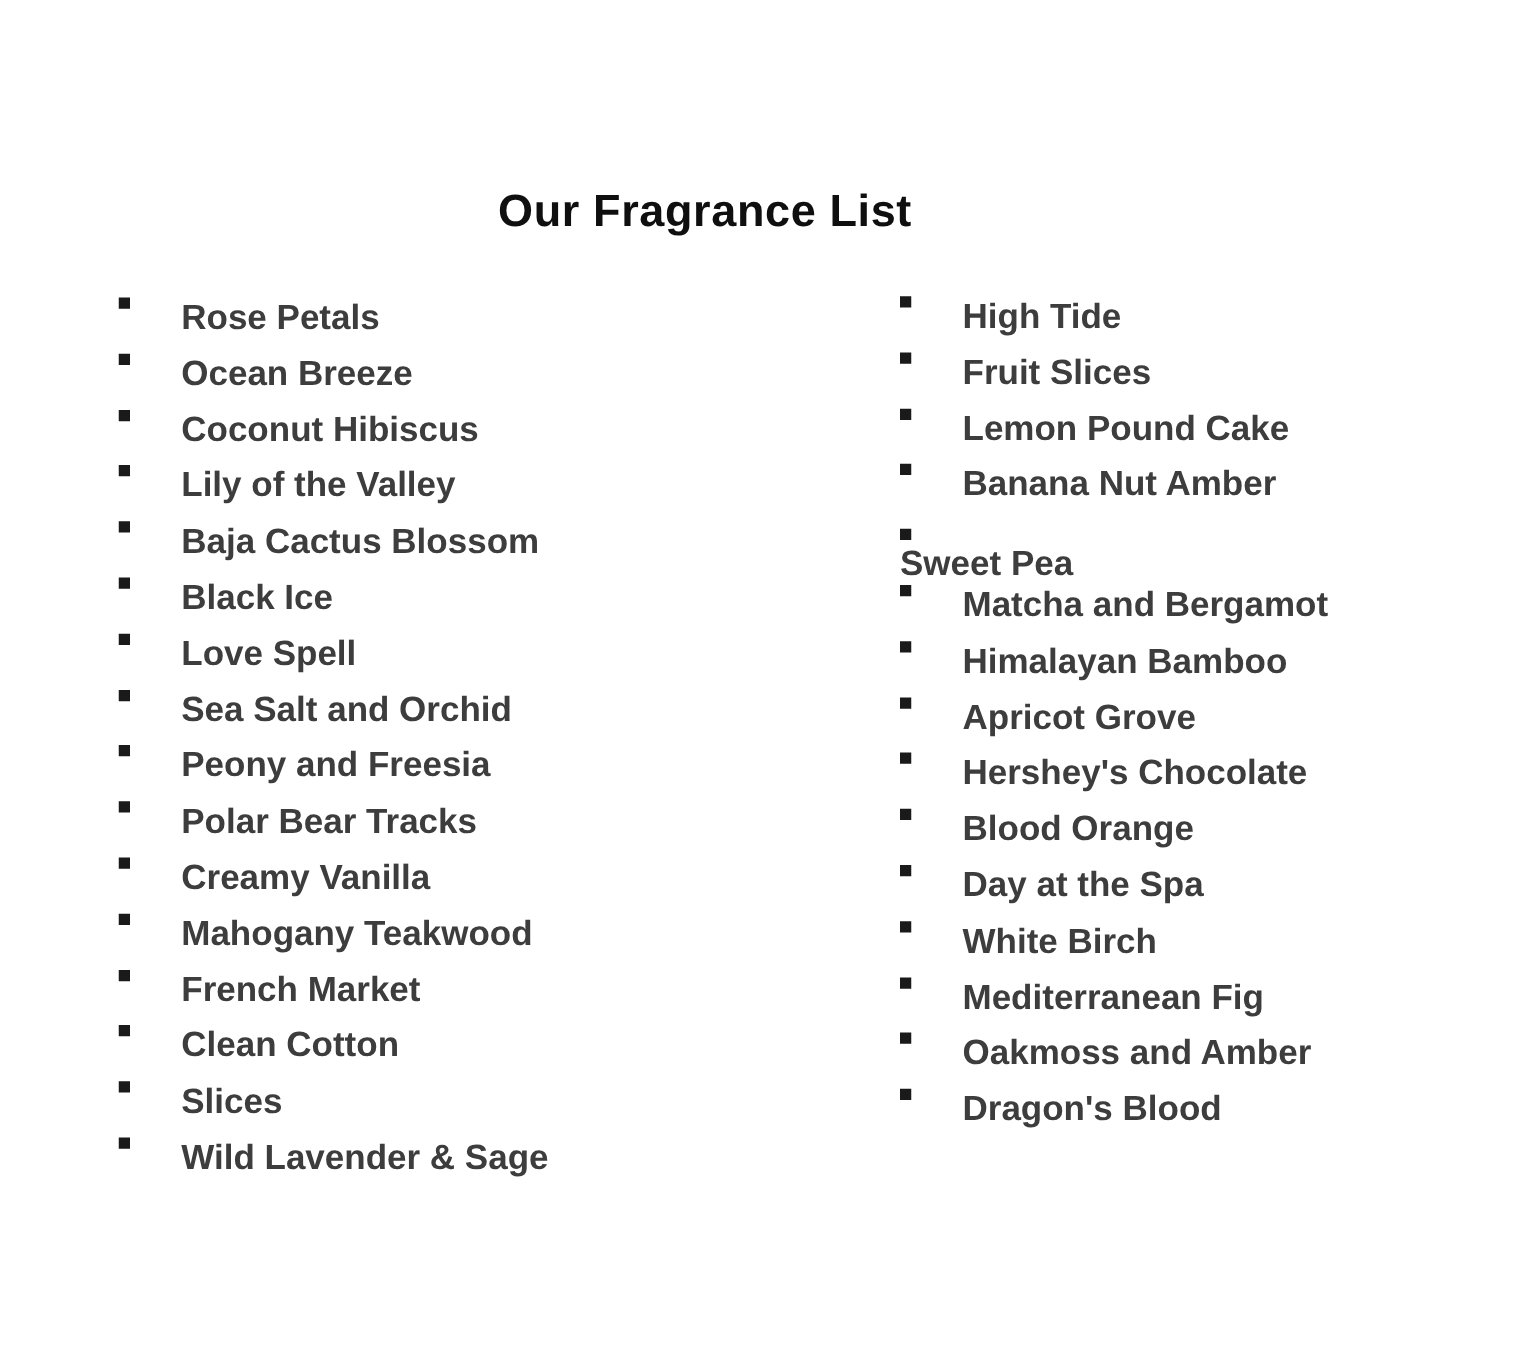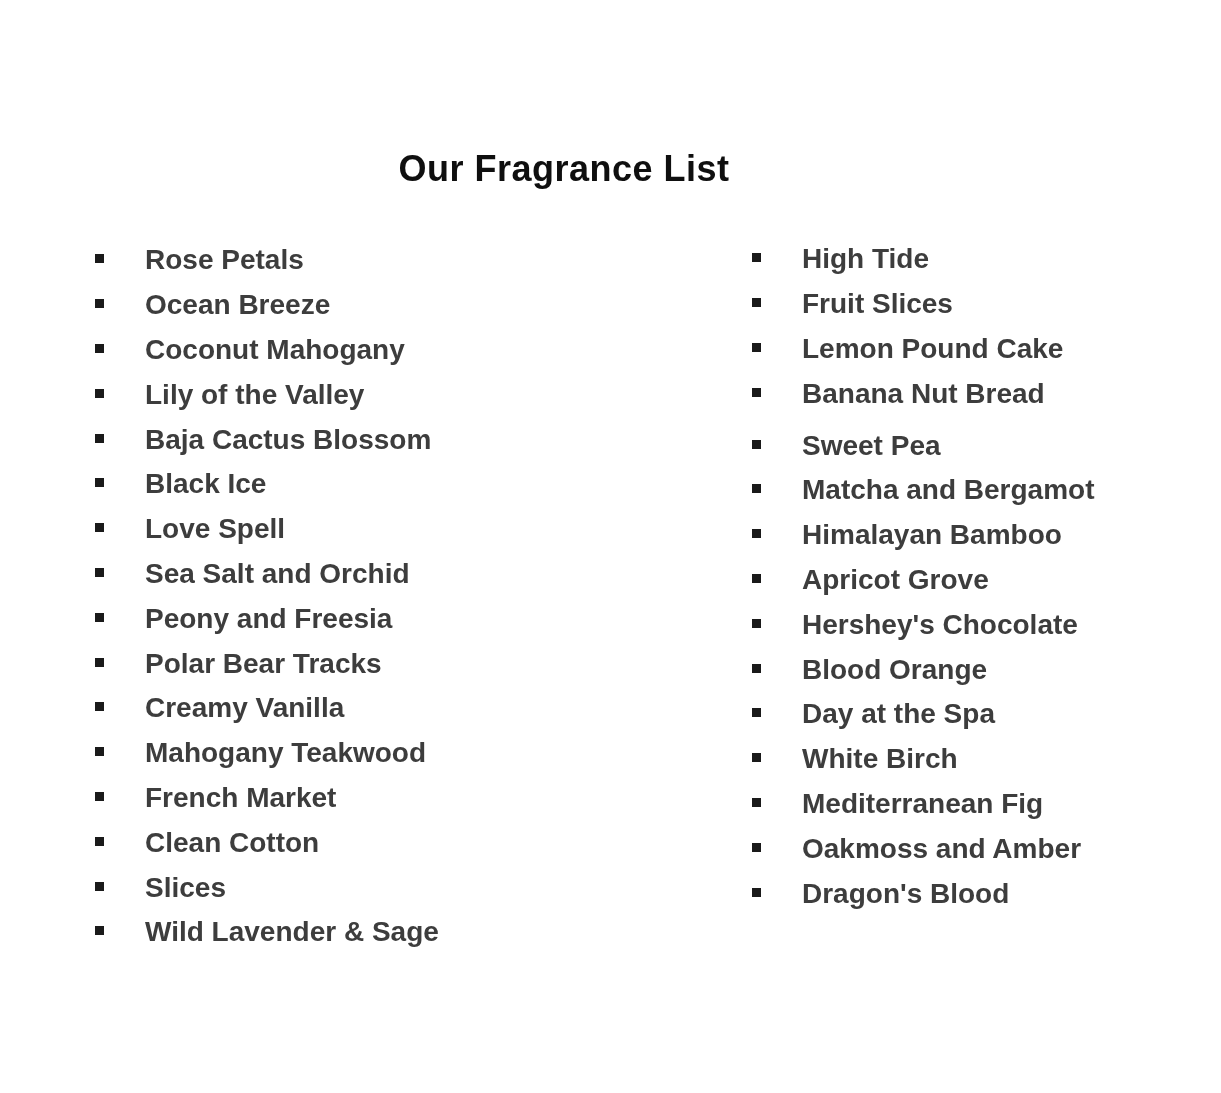--- a/index.html
+++ b/index.html
@@ -29,26 +29,26 @@
     letter-spacing: 0.5px;
     color: var(--title-color, #0f0f0f);
   }
   .frag-col {
     position: absolute;
     margin: 0;
     padding: 0;
     list-style: none;
   }
   .frag-col.col-left  { left: 95px;  top: 238px; }
-  .frag-col.col-right { left: 752px; top: 237px; }
+  .frag-col.col-right { left: 720px; top: 237px; }
   
-  .frag-col.col-right .frag-item:nth-child(5) { margin-top: 7px; }
+  .frag-col.col-right .frag-item:nth-child(5) { margin-top: 7px; flex-direction: column; }
   .frag-item {
     display: flex;
-    align-items: center;
+    align-items: flex-start;
     height: 44.8px;
   }
   .bullet {
     width: 9px;
     height: 9px;
     flex: 0 0 9px;
     margin-right: 41px;
     margin-bottom: 3px;
     background: var(--bullet-color, #1a1a1a);
   }
@@ -69,21 +69,21 @@
       <li class="frag-item">
         <span class="bullet"></span>
         <span class="frag-label">Rose Petals</span>
       </li>
       <li class="frag-item">
         <span class="bullet"></span>
         <span class="frag-label">Ocean Breeze</span>
       </li>
       <li class="frag-item">
         <span class="bullet"></span>
-        <span class="frag-label">Coconut Mahogany</span>
+        <span class="frag-label">Coconut Hibiscus</span>
       </li>
       <li class="frag-item">
         <span class="bullet"></span>
         <span class="frag-label">Lily of the Valley</span>
       </li>
       <li class="frag-item">
         <span class="bullet"></span>
         <span class="frag-label">Baja Cactus Blossom</span>
       </li>
       <li class="frag-item">
@@ -140,21 +140,21 @@
       <li class="frag-item">
         <span class="bullet"></span>
         <span class="frag-label">Fruit Slices</span>
       </li>
       <li class="frag-item">
         <span class="bullet"></span>
         <span class="frag-label">Lemon Pound Cake</span>
       </li>
       <li class="frag-item">
         <span class="bullet"></span>
-        <span class="frag-label">Banana Nut Bread</span>
+        <span class="frag-label">Banana Nut Amber</span>
       </li>
       <li class="frag-item">
         <span class="bullet"></span>
         <span class="frag-label">Sweet Pea</span>
       </li>
       <li class="frag-item">
         <span class="bullet"></span>
         <span class="frag-label">Matcha and Bergamot</span>
       </li>
       <li class="frag-item">

